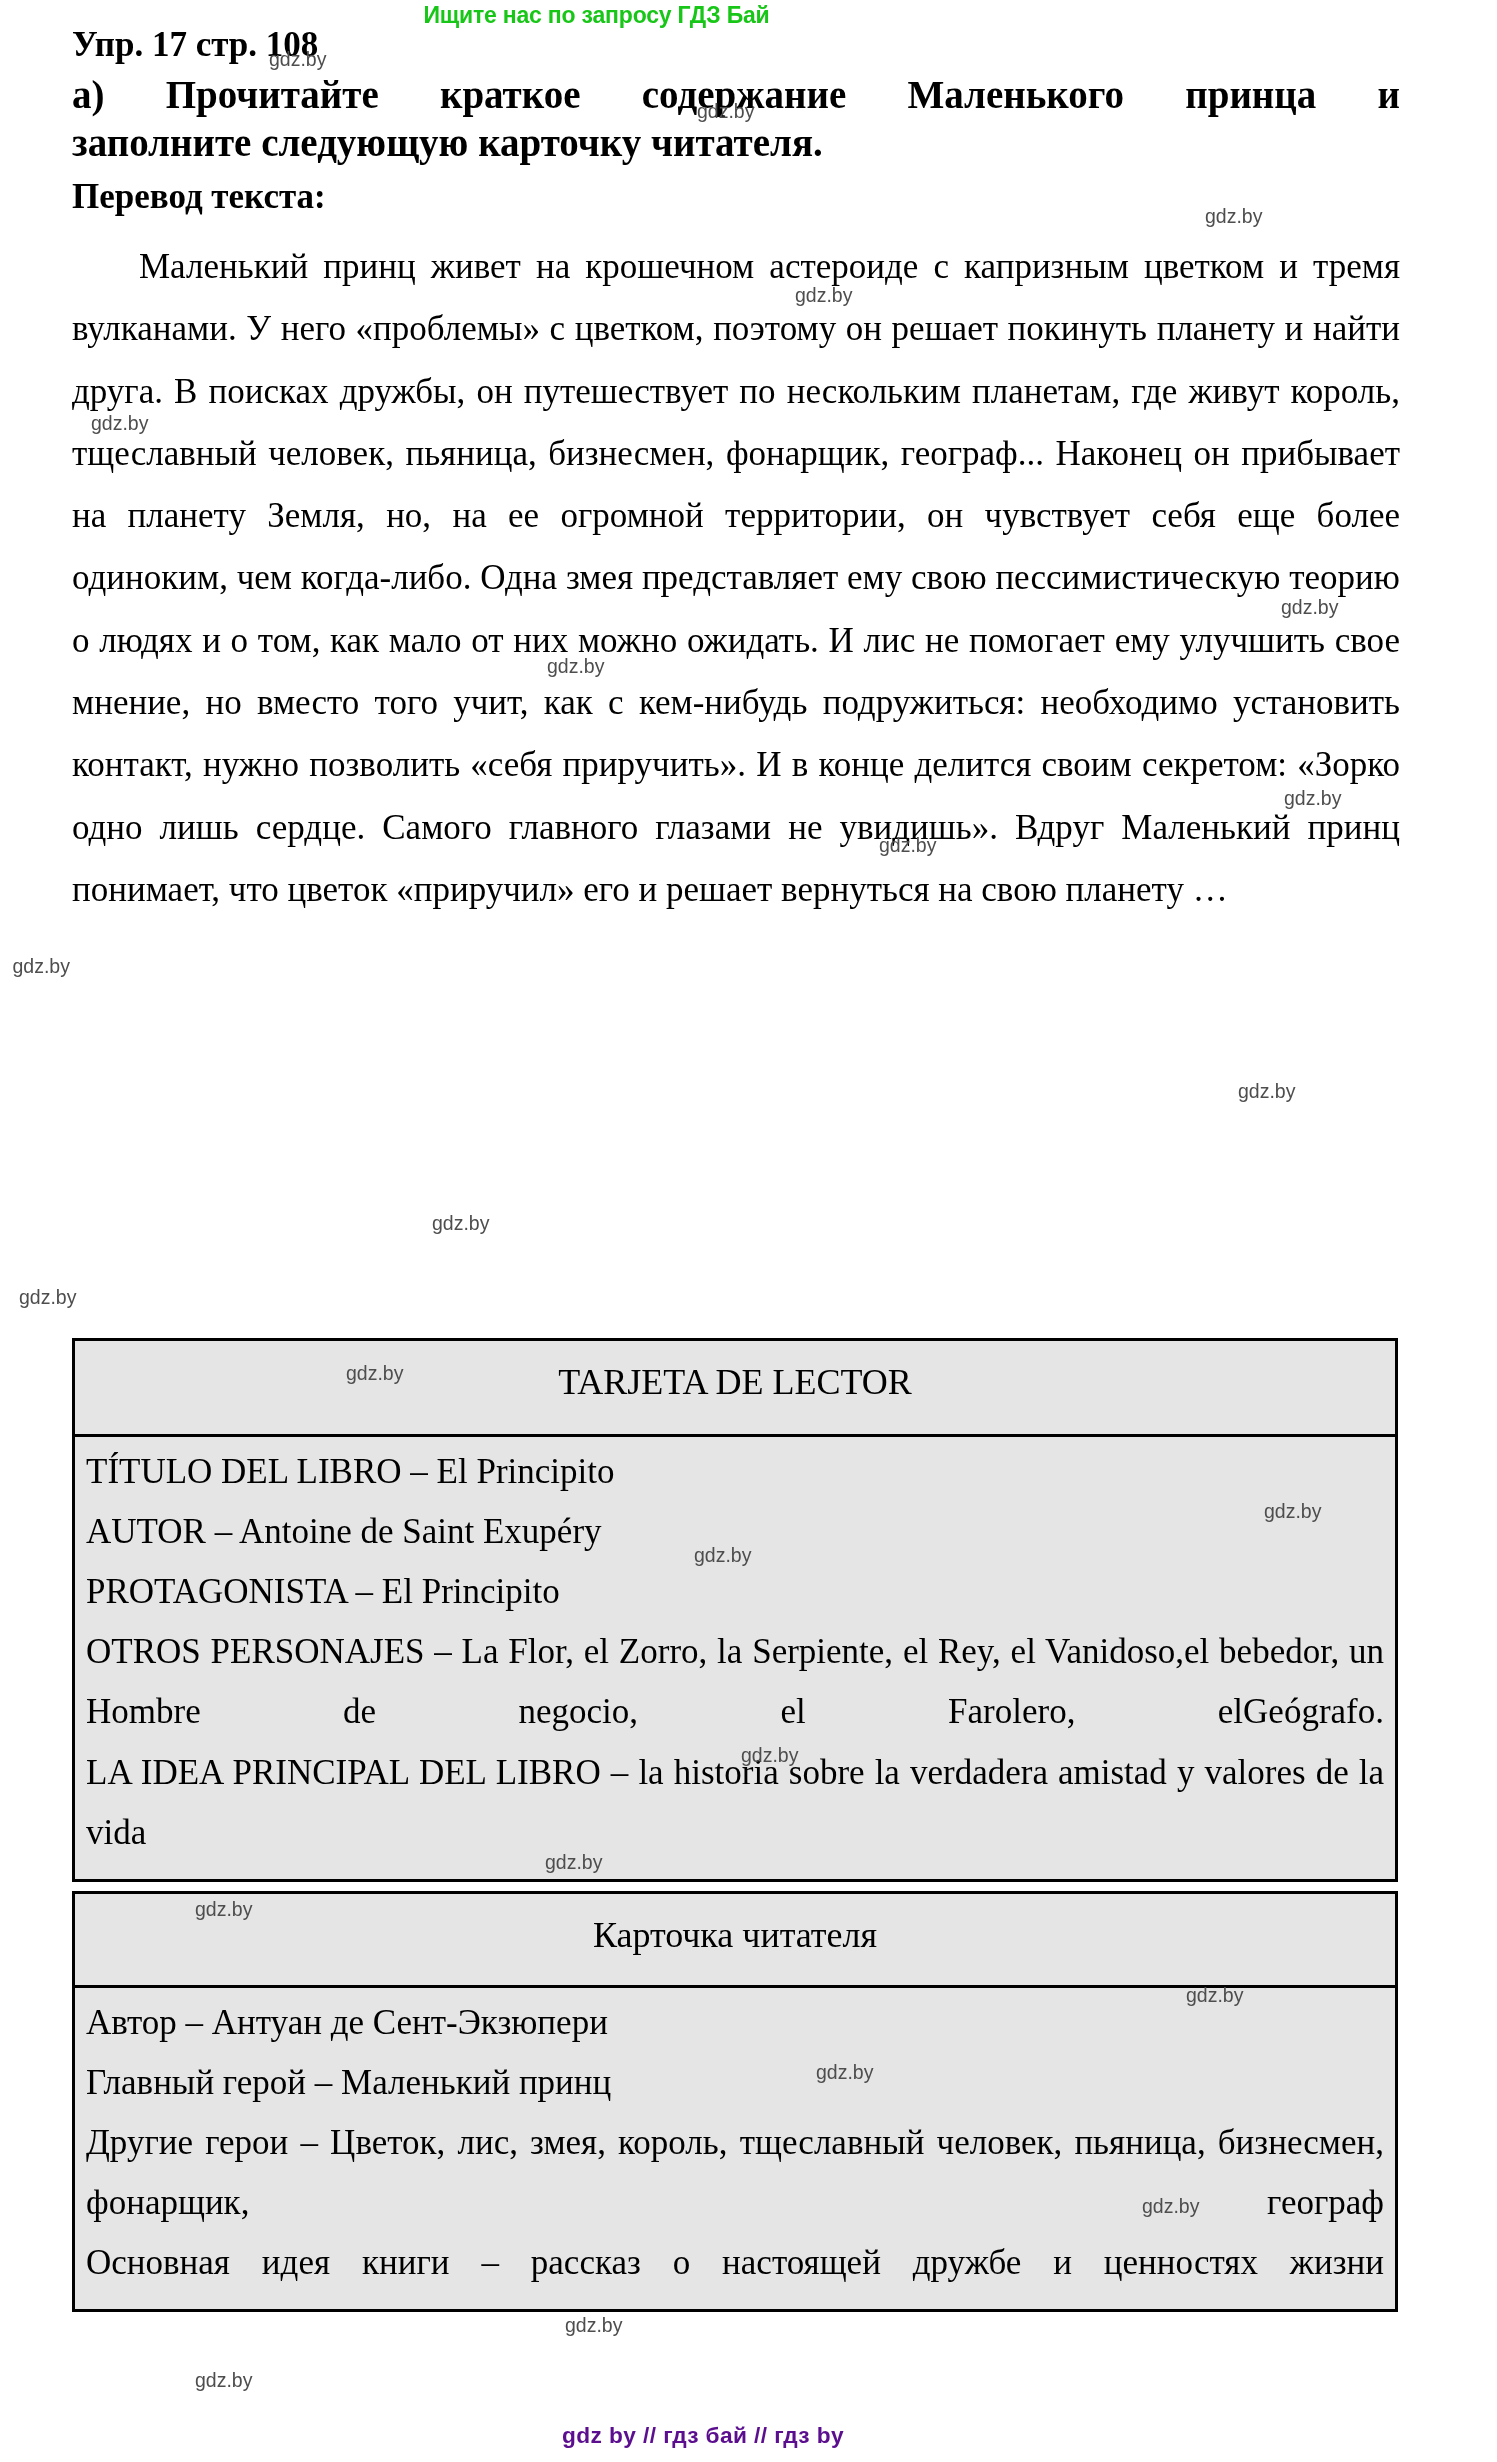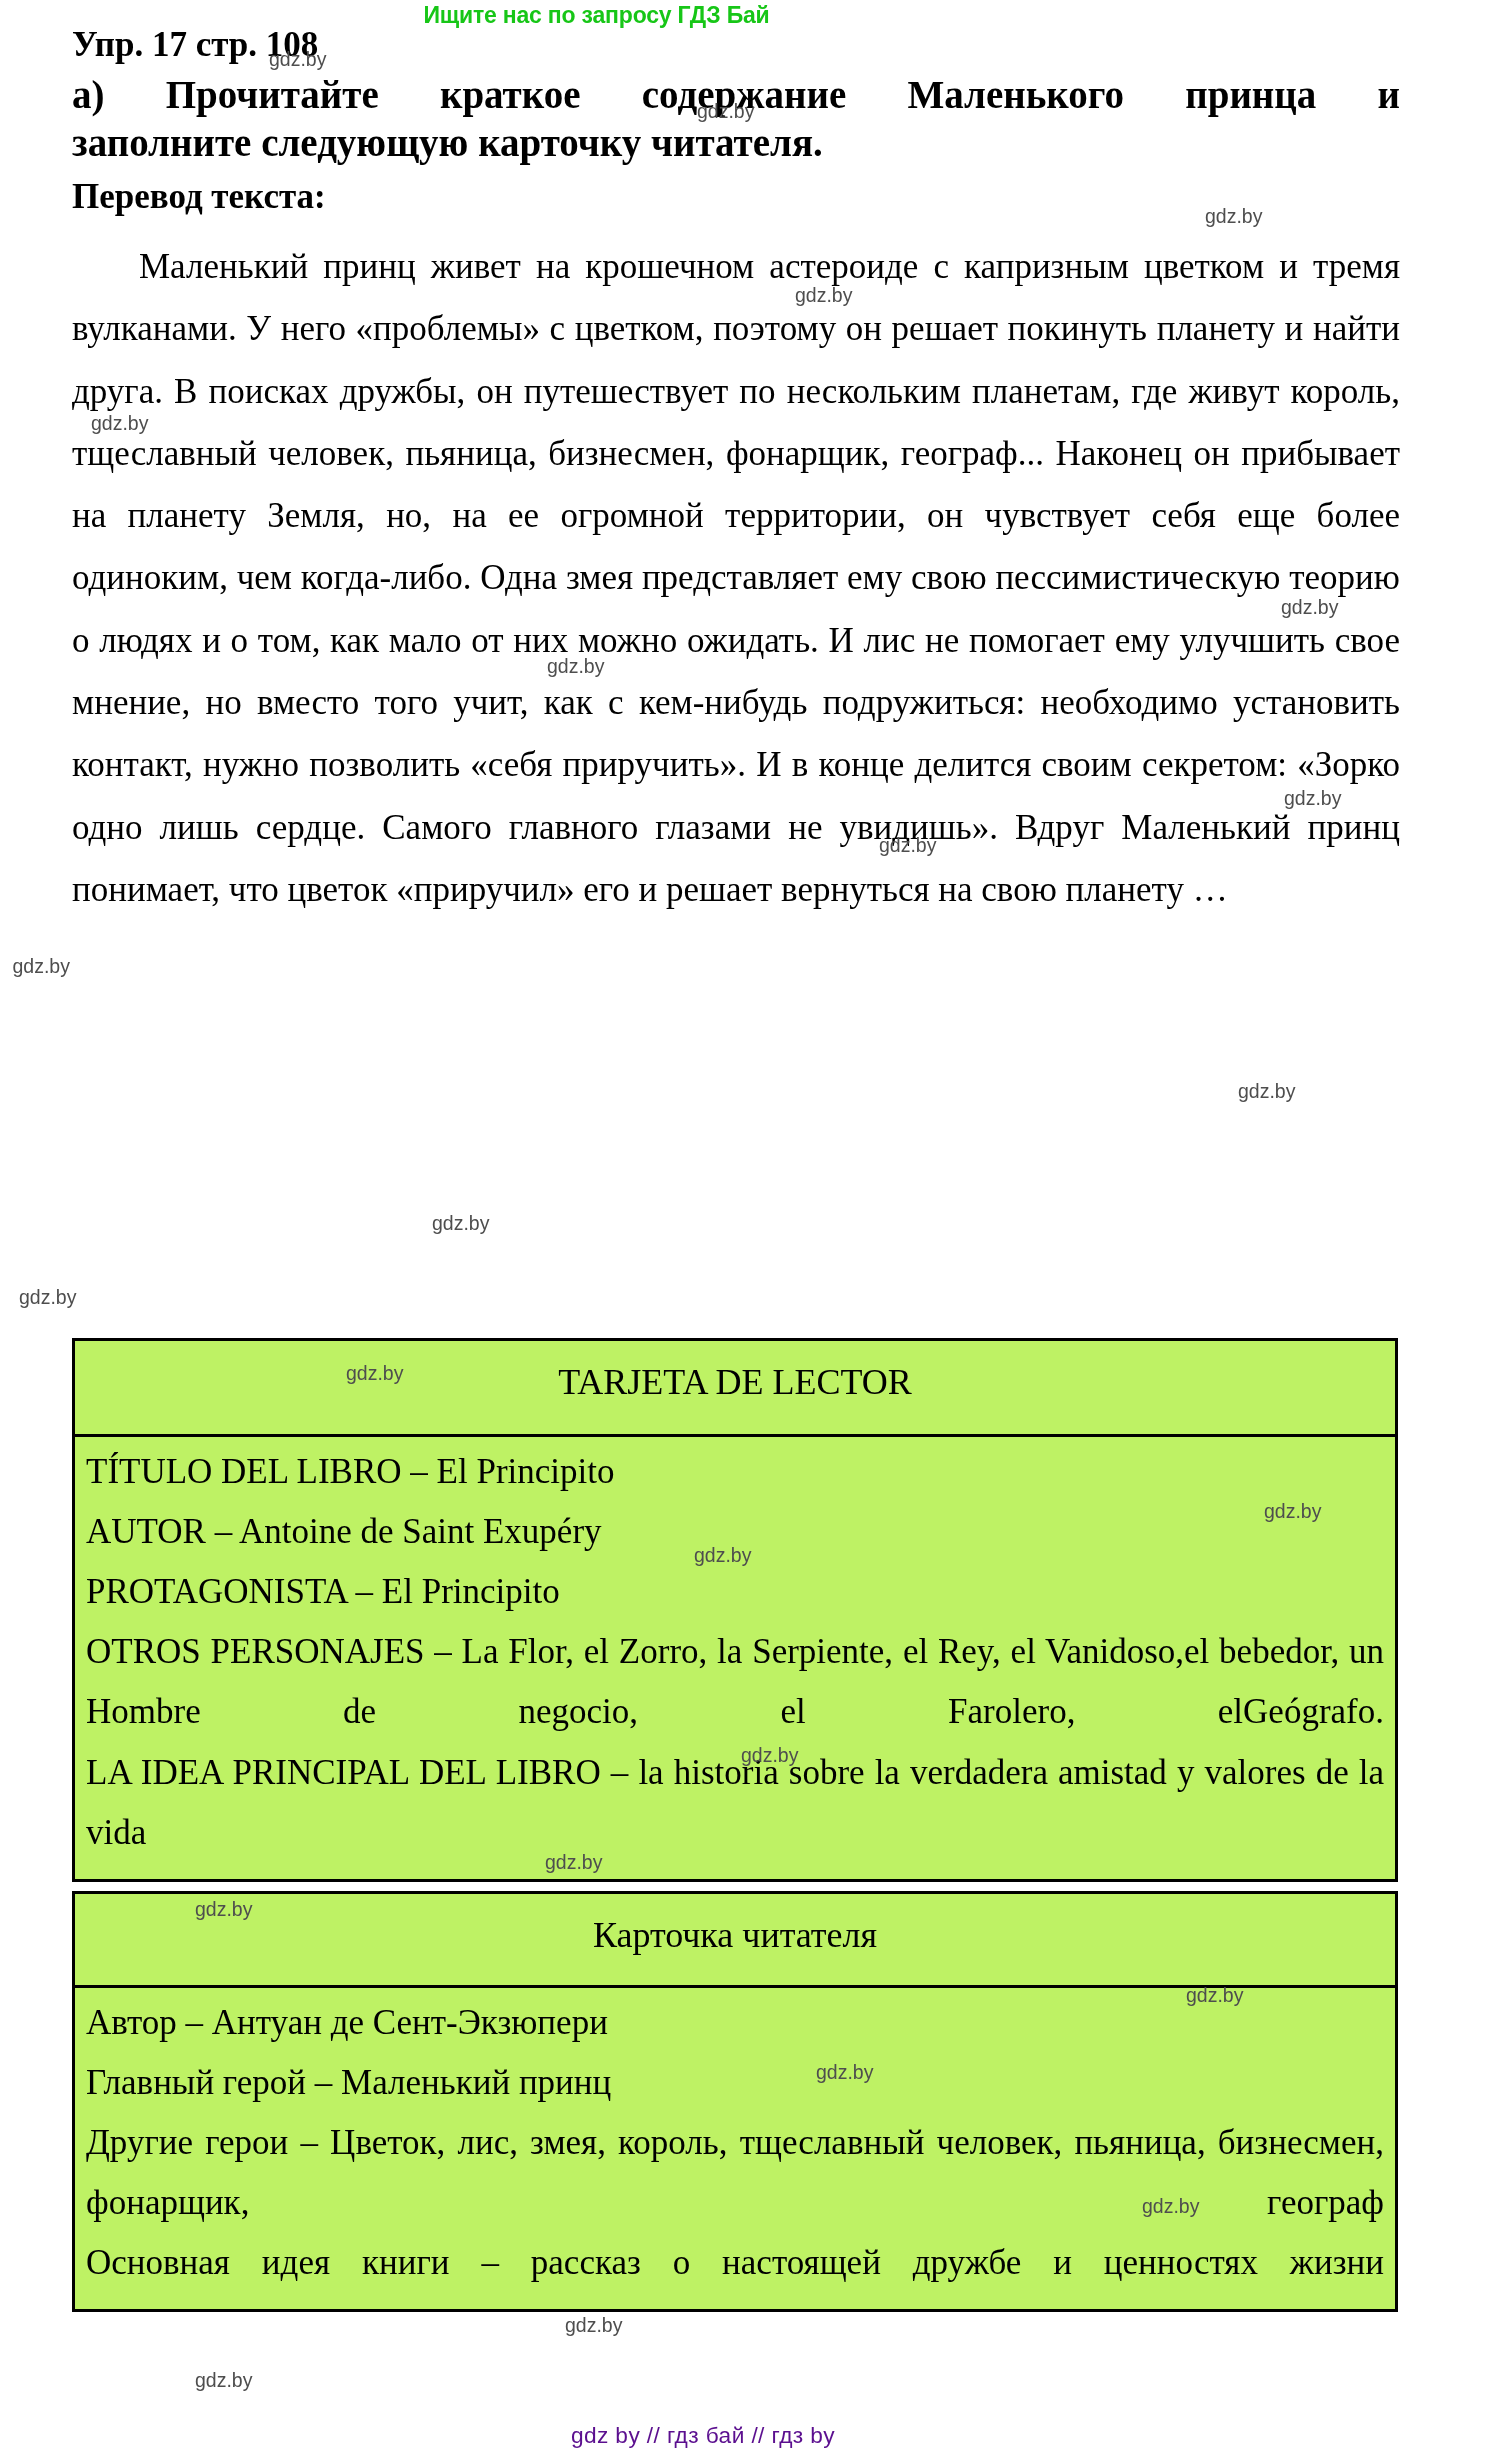--- a/index.html
+++ b/index.html
@@ -66,21 +66,21 @@
     text-indent: 67px;
   }
 
   
   .card-table {
     position: absolute;
     left: 72px;
     width: 1326px;
     border: 3.1px solid #000;
     box-sizing: border-box;
-    background: #bef264;
+    background: #e5e5e5;
   }
   .card-head {
     border-bottom: 3.1px solid #000;
     box-sizing: border-box;
     text-align: center;
     font-size: 36px;
     line-height: 1.0;
     padding: 23.4px 0 36px 0;
     white-space: nowrap;
   }
@@ -113,21 +113,21 @@
   }
 
   
   #footer-links {
     position: absolute;
     top: 2422px;
     left: 0;
     width: 1406px;
     text-align: center;
     font-family: "Liberation Sans", "DejaVu Sans", sans-serif;
-    font-weight: normal;
+    font-weight: bold;
     font-size: 22.7px;
     color: #5b0f8f;
     letter-spacing: 0.4px;
   }
 </style>
 </head>
 <body>
 
 <div id="promo-banner" style="color: rgb(23, 198, 23);">Ищите нас по запросу ГДЗ Бай</div>
 

